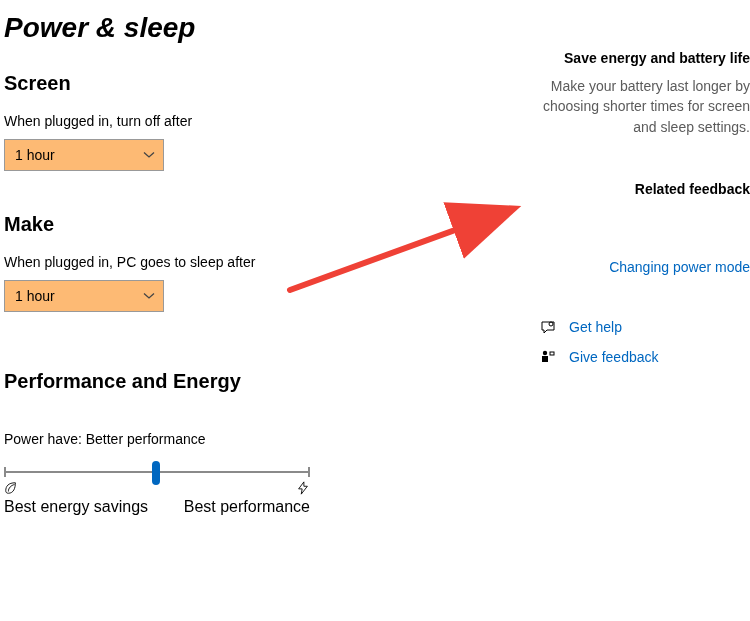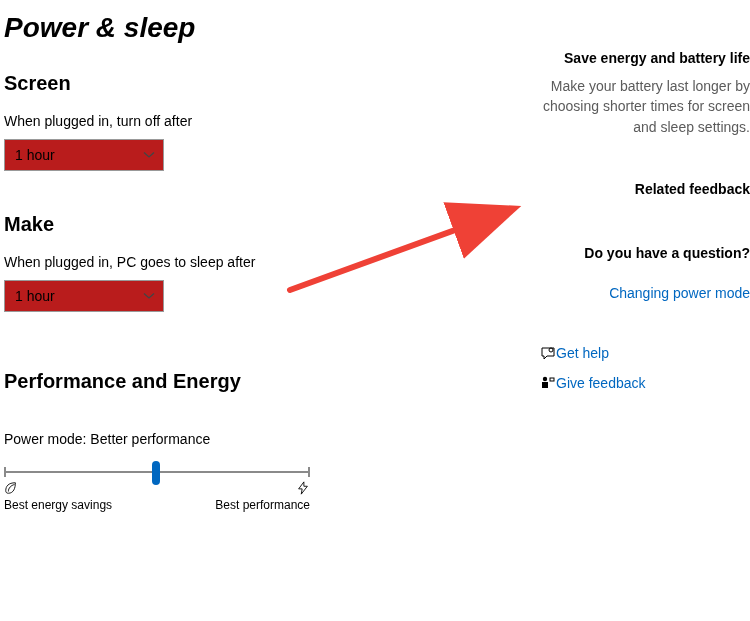--- a/index.html
+++ b/index.html
@@ -46,21 +46,21 @@
   .combobox {
     width: 160px;
     height: 32px;
     border: 1px solid #999;
     display: flex;
     align-items: center;
     justify-content: space-between;
     padding: 0 8px 0 10px;
     font-size: 14px;
     cursor: pointer;
-    background: #b91c1c;
+    background: #fdba74;
   }
   .chev {
     width: 12px;
     height: 12px;
   }
   .block { margin-bottom: 42px; }
 
   .perf-label {
     font-size: 14px;
     margin: 0 0 16px 0;
@@ -89,21 +89,21 @@
     height: 24px;
     border-radius: 4px;
     background: #0067c0;
     left: 148px;
     cursor: pointer;
   }
   .slider-ends {
     display: flex;
     justify-content: space-between;
     margin-top: 8px;
-    font-size: 12px;
+    font-size: 16px;
     color: #000;
     width: 306px;
   }
   .slider-ends .end {
     display: flex;
     flex-direction: column;
     align-items: flex-start;
     gap: 3px;
   }
   .slider-ends .end.right { align-items: flex-end; }
@@ -127,21 +127,21 @@
     color: #0067c0;
     text-decoration: none;
     font-size: 14px;
     display: inline-block;
     cursor: pointer;
   }
   .side .group { margin-bottom: 44px; }
   .help-row {
     display: flex;
     align-items: center;
-    gap: 0;
+    gap: 13px;
     margin-bottom: 14px;
   }
   .help-row svg { width: 16px; height: 16px; flex:none; }
 
   
   .arrow {
     position: absolute;
     left: 285px;
     top: 195px;
     width: 240px;
@@ -173,21 +173,21 @@
       <div class="combobox">
         <span>1 hour</span>
         <svg class="chev" viewBox="0 0 12 12">
             <path d="M1 3.5 L6 8 L11 3.5" stroke="#444" stroke-width="1.3" fill="none"></path>
           </svg>
       </div>
     </div>
 
     <div class="block" style="margin-top:58px;">
       <h2 class="section-title" style="margin-bottom:38px;">Performance and Energy</h2>
-      <div class="perf-label">Power mode: Better performance</div>
+      <div class="perf-label">Power have: Better performance</div>
       <div class="slider-wrap">
         <div class="track">
           <div class="tick" style="left:0"></div>
           <div class="tick" style="left:152px"></div>
           <div class="tick" style="left:304px"></div>
           <div class="thumb"></div>
         </div>
       </div>
       <div class="slider-ends">
         <div class="end">
@@ -210,21 +210,20 @@
     <div class="group">
       <h3>Save energy and battery life</h3>
       <p class="desc">Make your battery last longer by choosing shorter times for screen and sleep settings.</p>
     </div>
 
     <div class="group" style="margin-bottom:48px;">
       <h3>Related feedback</h3>
     </div>
 
     <div class="group" style="margin-bottom:44px;">
-      <h3>Do you have a question?</h3>
       <a class="link" style="margin-top:14px;">Changing power mode</a>
     </div>
 
     <div>
       <div class="help-row">
         <svg viewBox="0 0 16 16">
             <path d="M2 3 h12 v8 h-7 l-3 3 v-3 h-2 Z" fill="none" stroke="#000" stroke-width="1"></path>
             <circle cx="11" cy="5" r="2" fill="none" stroke="#000" stroke-width="1"></circle>
           </svg>
         <a class="link">Get help</a>

